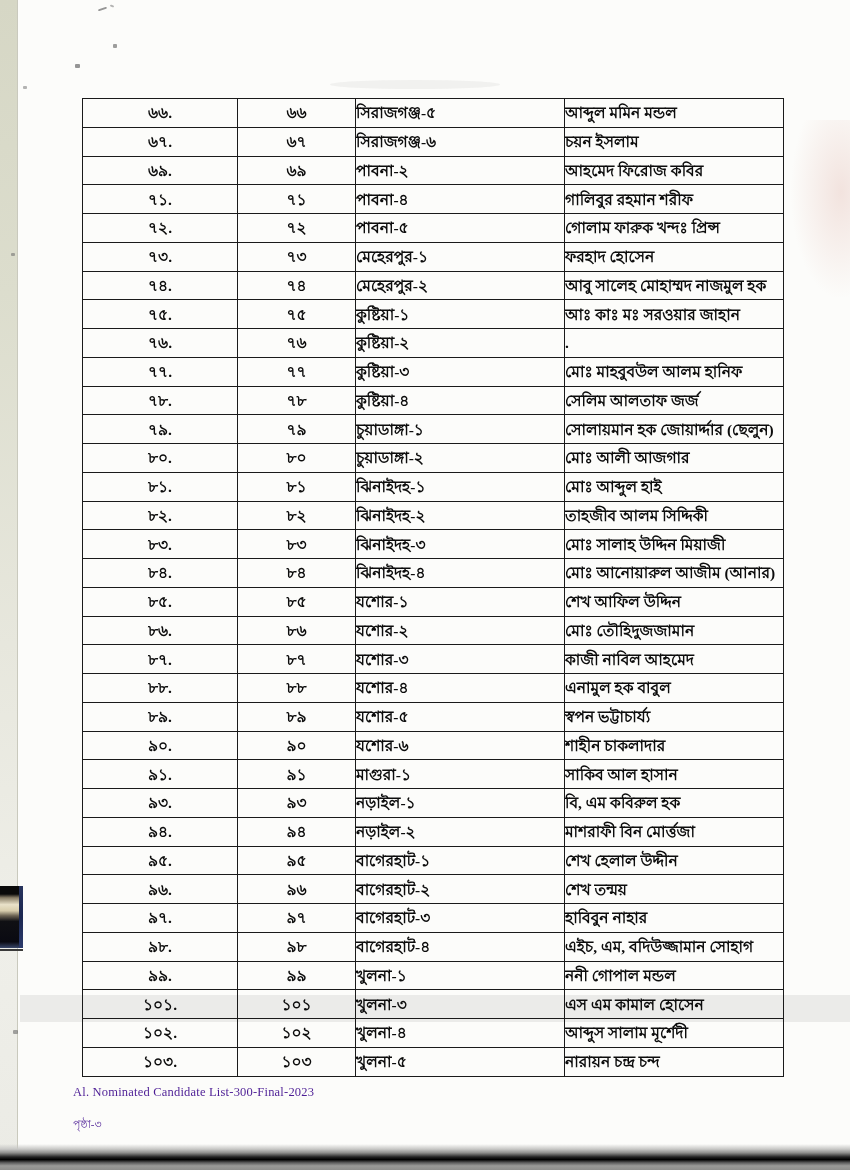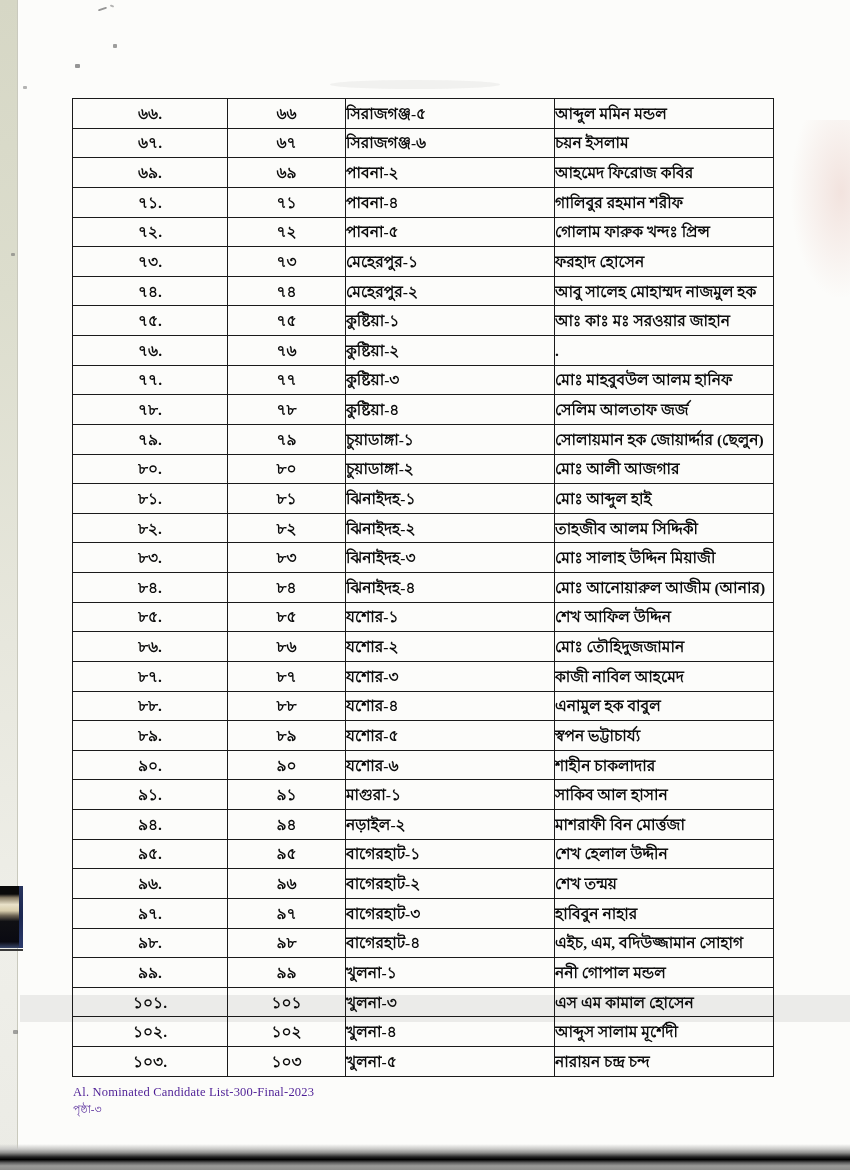--- a/index.html
+++ b/index.html
@@ -46,34 +46,34 @@
   .speck{position:absolute;background:#6a6a6a;border-radius:1px;}
   .speck.s1{left:98px;top:8px;width:9px;height:2px;transform:rotate(-18deg);opacity:.7;}
   .speck.s2{left:110px;top:5px;width:4px;height:2px;transform:rotate(20deg);opacity:.5;}
   .speck.s3{left:113px;top:44px;width:4px;height:4px;opacity:.65;}
   .speck.s4{left:75px;top:64px;width:5px;height:4px;opacity:.7;}
   .speck.s5{left:23px;top:86px;width:4px;height:3px;opacity:.5;}
   .speck.s6{left:11px;top:253px;width:4px;height:3px;opacity:.55;}
   .speck.s7{left:13px;top:1030px;width:5px;height:4px;opacity:.6;}
   
   table.candidates{
-    position:absolute;left:72px;top:98px;width:701px;height:979px;
+    position:absolute;left:82px;top:98px;width:701px;height:979px;
     border-collapse:collapse;table-layout:fixed;z-index:2;background:transparent;
   }
   table.candidates td{
     border:1.6px solid #1a1a1a;
     font-size:15.5px;font-weight:600;color:#0c0c0c;
     padding:0;line-height:1.1;overflow:hidden;white-space:nowrap;
   }
   td.c-sl,td.c-no{text-align:center;}
   td.c-const,td.c-name{text-align:left;padding-left:7px;}
   
   .footer{position:absolute;left:73px;top:1085px;z-index:2;color:#4c1d95;}
   .footer .line1{font-size:12.5px;letter-spacing:.2px;}
-  .footer .line2{font-size:11px;margin-top:1px;}
+  .footer .line2{font-size:11px;margin-top:16px;}
 </style>
 </head>
 <body>
 
 <div class="left-strip"></div>
 <div class="ink-blob">
   <div class="blue-edge"></div>
 </div>
 <div class="blob-underline"></div>
 <div class="right-blush"></div>
@@ -234,20 +234,26 @@
     <td class="c-const">যশোর-৬</td>
     <td class="c-name">শাহীন চাকলাদার</td>
   </tr>
       <tr>
     <td class="c-sl">৯১.</td>
     <td class="c-no">৯১</td>
     <td class="c-const">মাগুরা-১</td>
     <td class="c-name">সাকিব আল হাসান</td>
   </tr>
       <tr>
+    <td class="c-sl">৯৩.</td>
+    <td class="c-no">৯৩</td>
+    <td class="c-const">নড়াইল-১</td>
+    <td class="c-name">বি, এম কবিরুল হক</td>
+  </tr>
+      <tr>
     <td class="c-sl">৯৪.</td>
     <td class="c-no">৯৪</td>
     <td class="c-const">নড়াইল-২</td>
     <td class="c-name">মাশরাফী বিন মোর্ত্তজা</td>
   </tr>
       <tr>
     <td class="c-sl">৯৫.</td>
     <td class="c-no">৯৫</td>
     <td class="c-const">বাগেরহাট-১</td>
     <td class="c-name">শেখ হেলাল উদ্দীন</td>

